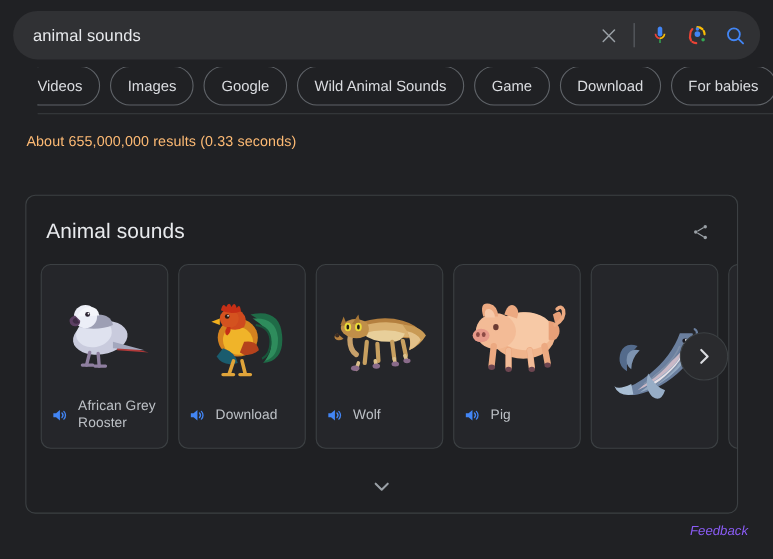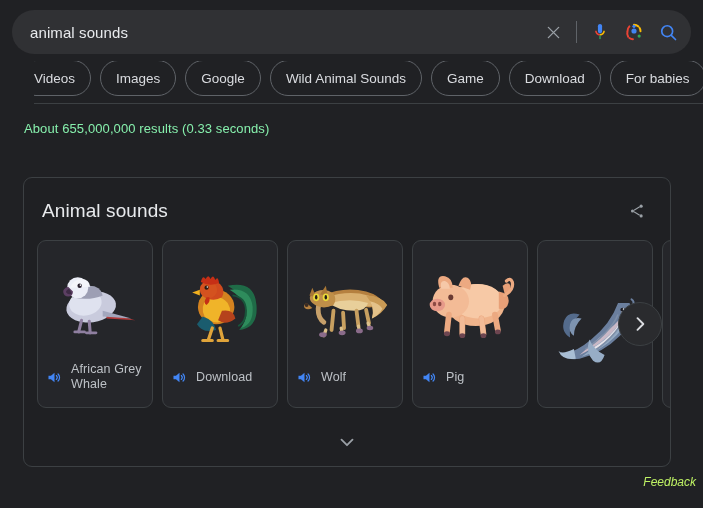--- a/index.html
+++ b/index.html
@@ -75,21 +75,21 @@
   }
   .chips-divider {
     position: absolute;
     left: 0; right: 0; bottom: 0;
     height: 1px;
     background: #3c4043;
   }
 
   
   .results-count {
-    color: #86efac;
+    color: #fdba74;
     font-size: 13px;
     padding: 17px 0 0 24px;
     letter-spacing: .1px;
   }
 
   
   .card {
     position: absolute;
     left: 23px; top: 177px;
     width: 648px;
@@ -163,22 +163,22 @@
 
   
   .expander {
     height: 48px;
     display: flex; align-items: center; justify-content: center;
     cursor: pointer;
   }
 
   .feedback {
     position: absolute;
-    right: 7px; top: 475px;
-    color: #bef264;
+    right: 23px; top: 475px;
+    color: #8b5cf6;
     font-size: 12px;
     font-style: italic;
     cursor: pointer;
   }
 </style>
 </head>
 <body>
 
 <div class="searchbar-wrap">
   <div class="searchbar">
@@ -287,21 +287,21 @@
           </svg>
         </div>
         <div class="a-foot">
           <span class="spk">
             <svg viewBox="0 0 24 24" width="17" height="17" aria-hidden="true">
               <path d="M3.5 9.5h3.5L12 5.2v13.6L7 14.5H3.5z" fill="#4285f4"></path>
               <path d="M14.6 9.2a4 4 0 0 1 0 5.6" stroke="#4285f4" stroke-width="1.7" fill="none" stroke-linecap="round"></path>
               <path d="M17 7a7 7 0 0 1 0 10" stroke="#4285f4" stroke-width="1.7" fill="none" stroke-linecap="round"></path>
             </svg>
           </span>
-          <span class="a-label">African Grey Whale</span>
+          <span class="a-label">African Grey Rooster</span>
         </div>
       </div>
 
       <div class="a-card">
         <div class="a-thumb">
           <svg viewBox="0 0 100 100" aria-hidden="true">
             <path d="M58 30 q28-6 30 20 q2 24-18 26 q12-14 6-28 q-4-10-18-18z" fill="#1f6b47"></path>
             <path d="M60 34 q22-2 24 18 q1 18-12 22 q9-13 4-24 q-4-9-16-16z" fill="#2e8c5c"></path>
             <path d="M63 40 q14 2 14 16 q0 12-8 16" stroke="#18543a" stroke-width="2" fill="none"></path>
             <ellipse cx="46" cy="52" rx="19" ry="18" fill="#d4821f"></ellipse>

